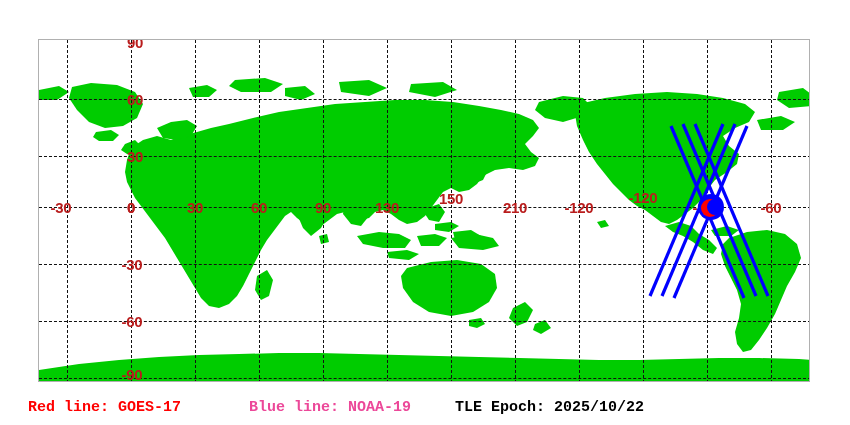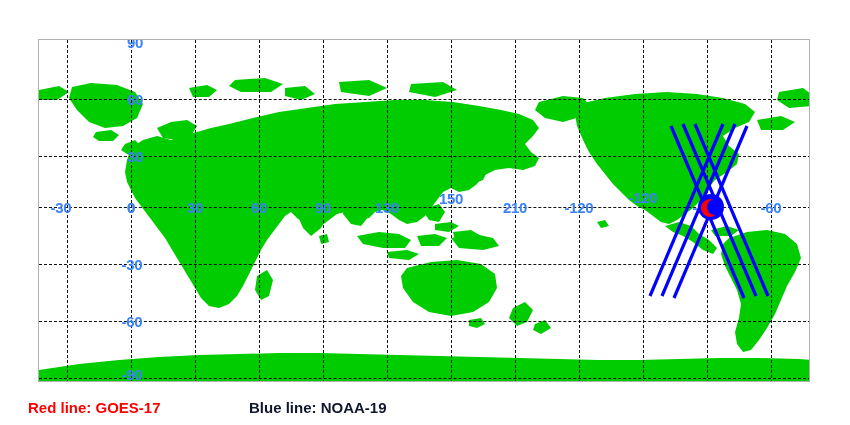--- a/index.html
+++ b/index.html
@@ -24,45 +24,45 @@
   .map-svg{position:absolute;left:0;top:0;width:772px;height:343px;display:block;}
 
   .grid-layer{position:absolute;left:0;top:0;width:772px;height:343px;pointer-events:none;}
   .gridline-v{position:absolute;top:0;bottom:0;width:0;border-left:1px dashed #111111;}
   .gridline-h{position:absolute;left:0;right:0;height:0;border-top:1px dashed #111111;}
 
   .tick-label{
     position:absolute;
     font-size:15px;
     font-weight:bold;
-    color:#3b82f6;
+    color:#b91c1c;
     white-space:nowrap;
     letter-spacing:-0.3px;
     transform:translate(-50%,-50%);
     line-height:1;
   }
   .lat-label{ }
   .lon-label{ }
 
   .track-layer{position:absolute;left:0;top:0;width:772px;height:343px;pointer-events:none;}
 
   .footer{
     position:absolute;
     left:0; top:392px;
-    width:850px; height:33px;
+    width:850px; height:33px;font-family:Liberation Mono, monospace;
   }
   .legend-item{
     position:absolute;
     font-size:15px;
     font-weight:bold;
     white-space:nowrap;
     line-height:1;
   }
   #legend-red{ left:28px; top:8px; color:#ff0000; }
-  #legend-blue{ left:249px; top:8px; color:#0f172a; }
+  #legend-blue{ left:249px; top:8px; color:#ec4899; }
   #legend-epoch{ left:455px; top:8px; color:#000000; }
 </style>
 </head>
 <body>
 
 <div id="stage">
 
   <div class="map-frame">
 
     <svg class="map-svg" viewBox="0 0 772 343" preserveAspectRatio="none">
@@ -229,15 +229,16 @@
         <circle cx="671" cy="168" r="9" fill="#ff0000"></circle>
         <circle cx="676" cy="167" r="8" fill="#0000ff"></circle>
       </g>
     </svg>
 
   </div>
 
   <div class="footer">
     <div class="legend-item" id="legend-red">Red line: GOES-17</div>
     <div class="legend-item" id="legend-blue">Blue line: NOAA-19</div>
+    <div class="legend-item" id="legend-epoch">TLE Epoch: 2025/10/22</div>
   </div>
 
 </div>
 
 </body></html>

